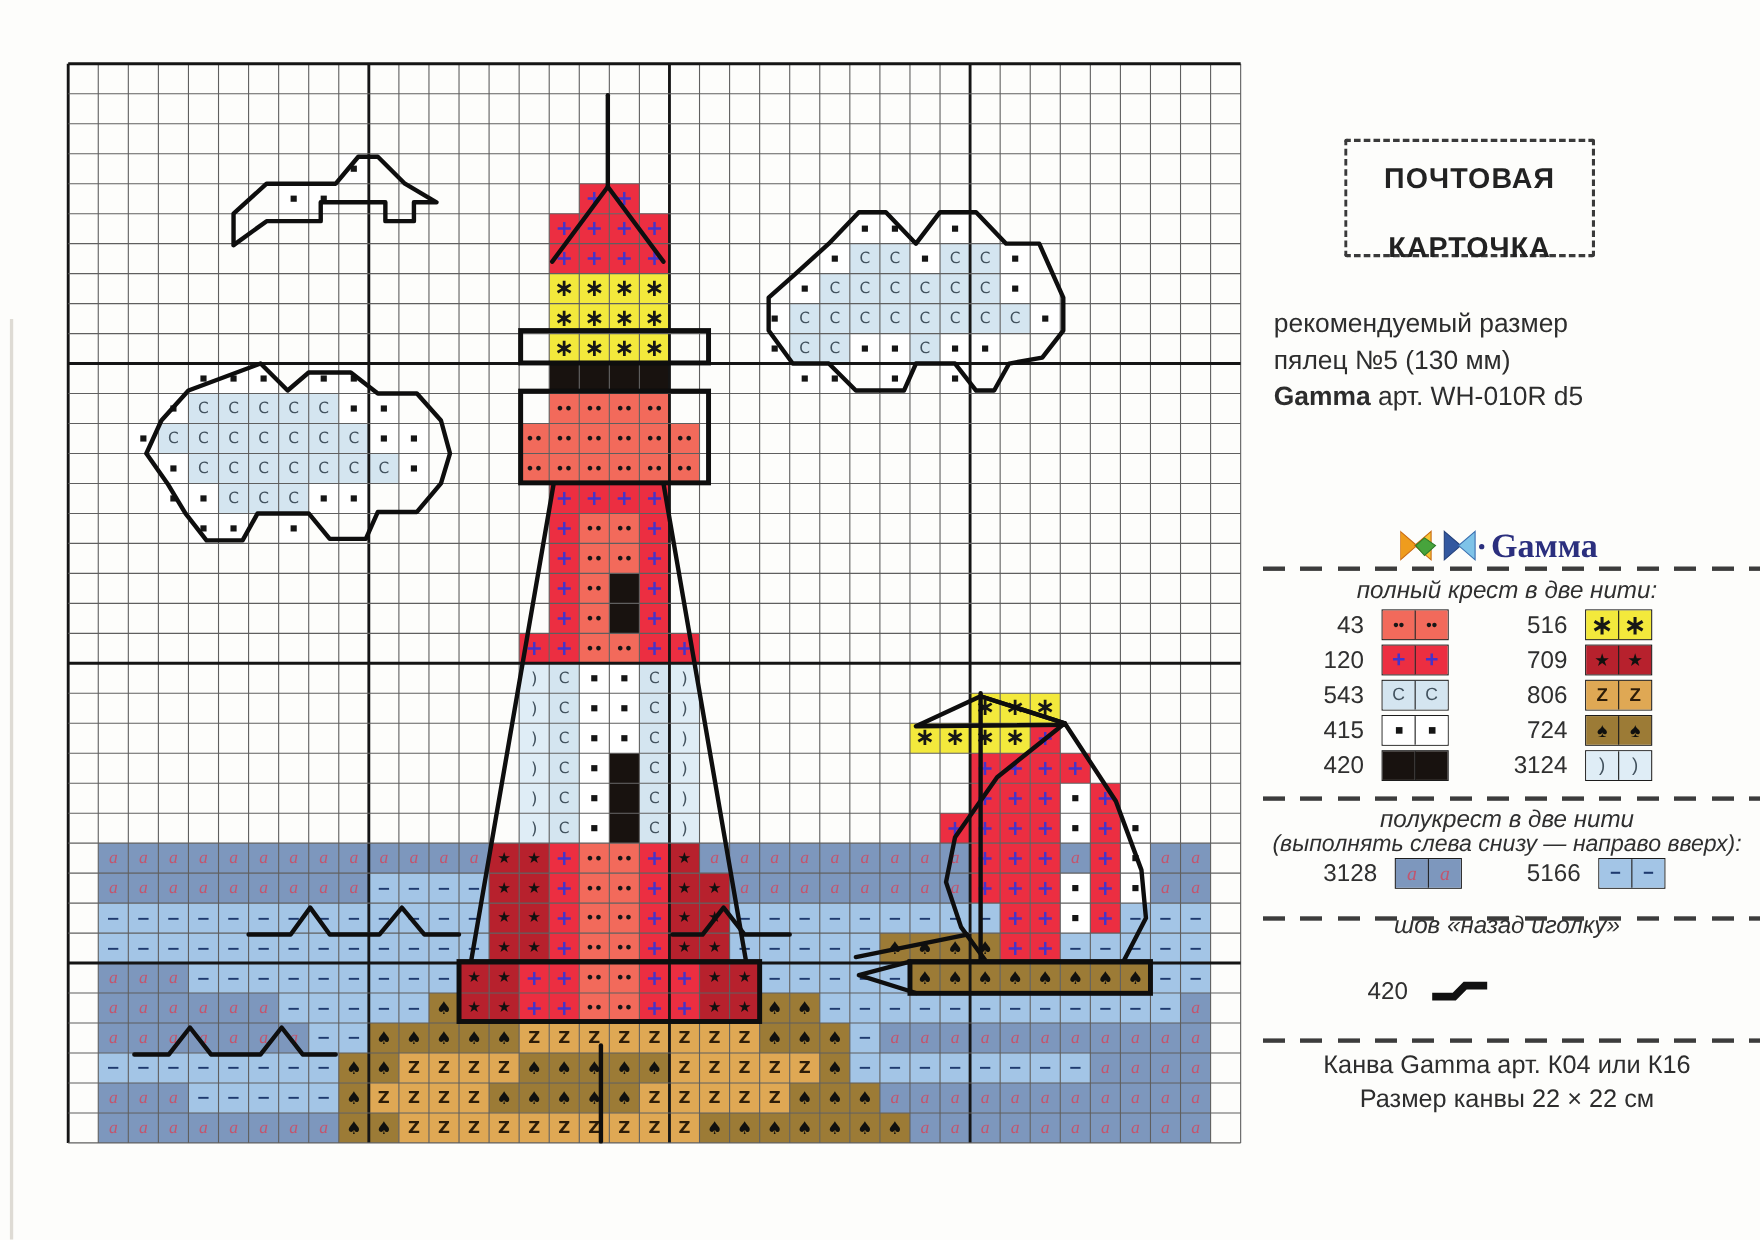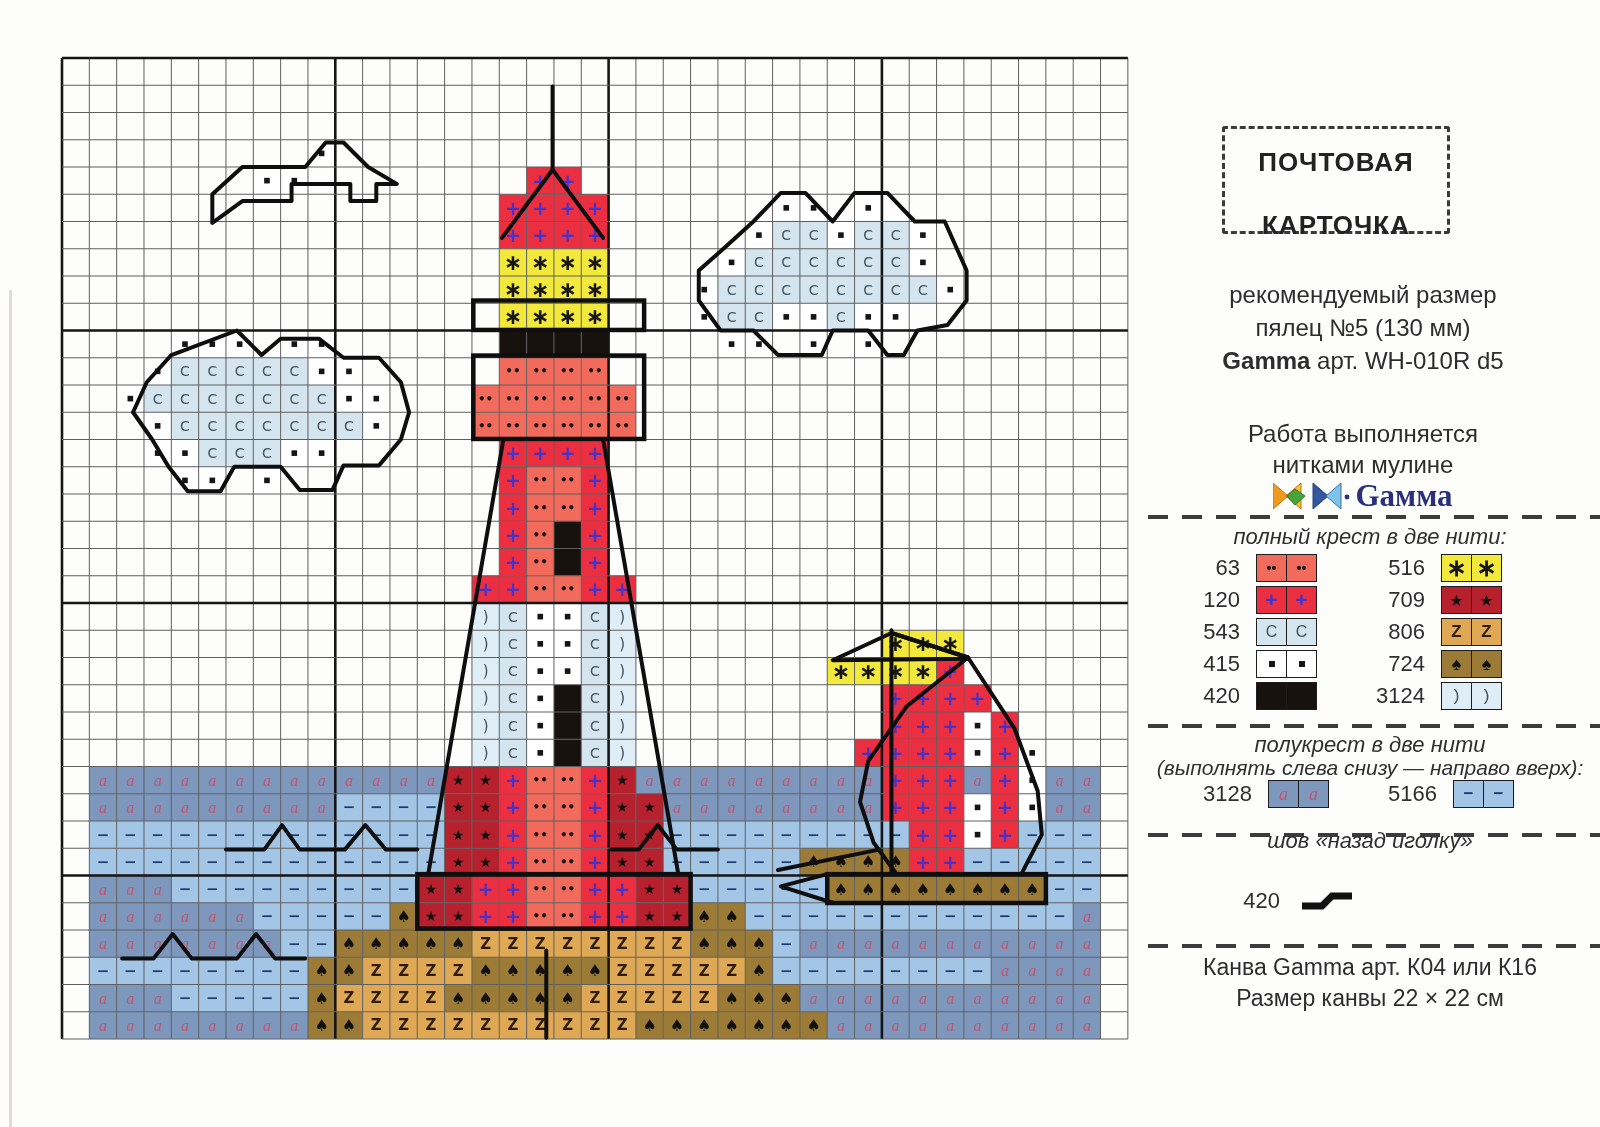--- a/index.html
+++ b/index.html
@@ -5,21 +5,21 @@
   html,body{margin:0;padding:0;width:1600px;height:1127px;background:#fdfdfb;overflow:hidden;
             font-family:"Liberation Sans",sans-serif;}
   #page{position:relative;width:1600px;height:1127px;background:#fdfdfb;}
   #scan-edge{position:absolute;left:9px;top:290px;width:3px;height:837px;background:#dedbd4;}
   #chart-svg{position:absolute;left:0;top:0;}
   .panel{position:absolute;left:1140px;top:0;width:460px;height:1127px;color:#2d2d2d;}
   .stamp{position:absolute;left:82px;top:126px;width:222px;height:102px;
          border:3px dashed #3a3a3a;border-radius:3px;display:flex;flex-direction:column;
          justify-content:center;align-items:center;}
   .stamp div{font-size:26px;font-weight:bold;letter-spacing:1px;line-height:36px;color:#222;margin-top:27px;}
-  .size-note{position:absolute;left:18px;top:278px;width:410px;text-align:center;
+  .size-note{position:absolute;left:18px;top:278px;width:410px;
              font-size:24px;line-height:33px;color:#2d2d2d;}
   .work-note{position:absolute;left:18px;top:418px;width:410px;text-align:center;
              font-size:24px;line-height:31px;}
   .brand-row{position:absolute;left:18px;top:478px;width:410px;display:flex;
              justify-content:center;align-items:center;gap:4px;}
   .brand-text{font-family:"Liberation Serif",serif;font-weight:bold;font-size:31px;color:#2b2f7e;}
   .sep{position:absolute;left:8px;width:452px;height:4px;
        background:repeating-linear-gradient(90deg,#3c3c3c 0 20px,transparent 20px 34px);}
   .sec-title{position:absolute;width:460px;left:0;text-align:center;font-style:italic;
              font-size:22px;color:#2f2f2f;}
@@ -1307,42 +1307,38 @@
       <div>ПОЧТОВАЯ</div>
       <div>КАРТОЧКА</div>
     </div>
 
     <div class="size-note">
       <div>рекомендуемый размер</div>
       <div>пялец №5 (130 мм)</div>
       <div><b>Gamma</b><span> арт. WH-010R d5</span></div>
     </div>
 
-    <div class="work-note">
-      <div>Работа выполняется</div>
-      <div>нитками мулине</div>
-    </div>
 
     <div class="brand-row">
       <svg width="78" height="34" viewBox="0 0 78 34">
         <polygon points="0,4 15,17 0,30" fill="#ef9c1d" stroke="#c96a14" stroke-width="1"></polygon>
         <polygon points="28,4 13,17 28,30" fill="#f5c431" stroke="#c96a14" stroke-width="1"></polygon>
         <polygon points="22,10 32,17 22,26 14,17" fill="#47a43c" stroke="#2d7a2a" stroke-width="1"></polygon>
         <polygon points="40,4 55,17 40,30" fill="#33589f" stroke="#24407a" stroke-width="1"></polygon>
         <polygon points="68,4 53,17 68,30" fill="#7ec3e8" stroke="#3a6fb0" stroke-width="1"></polygon>
         <circle cx="74" cy="18" r="2.4" fill="#2b2f7e"></circle>
       </svg>
       <span class="brand-text">Gамма</span>
     </div>
 
     <div class="sep" style="top:515px"></div>
     <div class="sec-title" style="top:524px">полный крест в две нити:</div>
     <div class="fc-grid" id="full-cross-rows">
         <div class="leg-row">
-          <div class="leg-num">63</div>
+          <div class="leg-num">43</div>
           <div class="leg-swatch">
             <div class="leg-cell" style="background: rgb(242, 106, 91);">
               <span style="color: rgb(22, 22, 22); font-size: 14px; font-weight: bold;">••</span>
             </div>
             <div class="leg-cell" style="background: rgb(242, 106, 91);">
               <span style="color: rgb(22, 22, 22); font-size: 14px; font-weight: bold;">••</span>
             </div>
           </div>
           <div class="leg-num2">516</div>
           <div class="leg-swatch">

